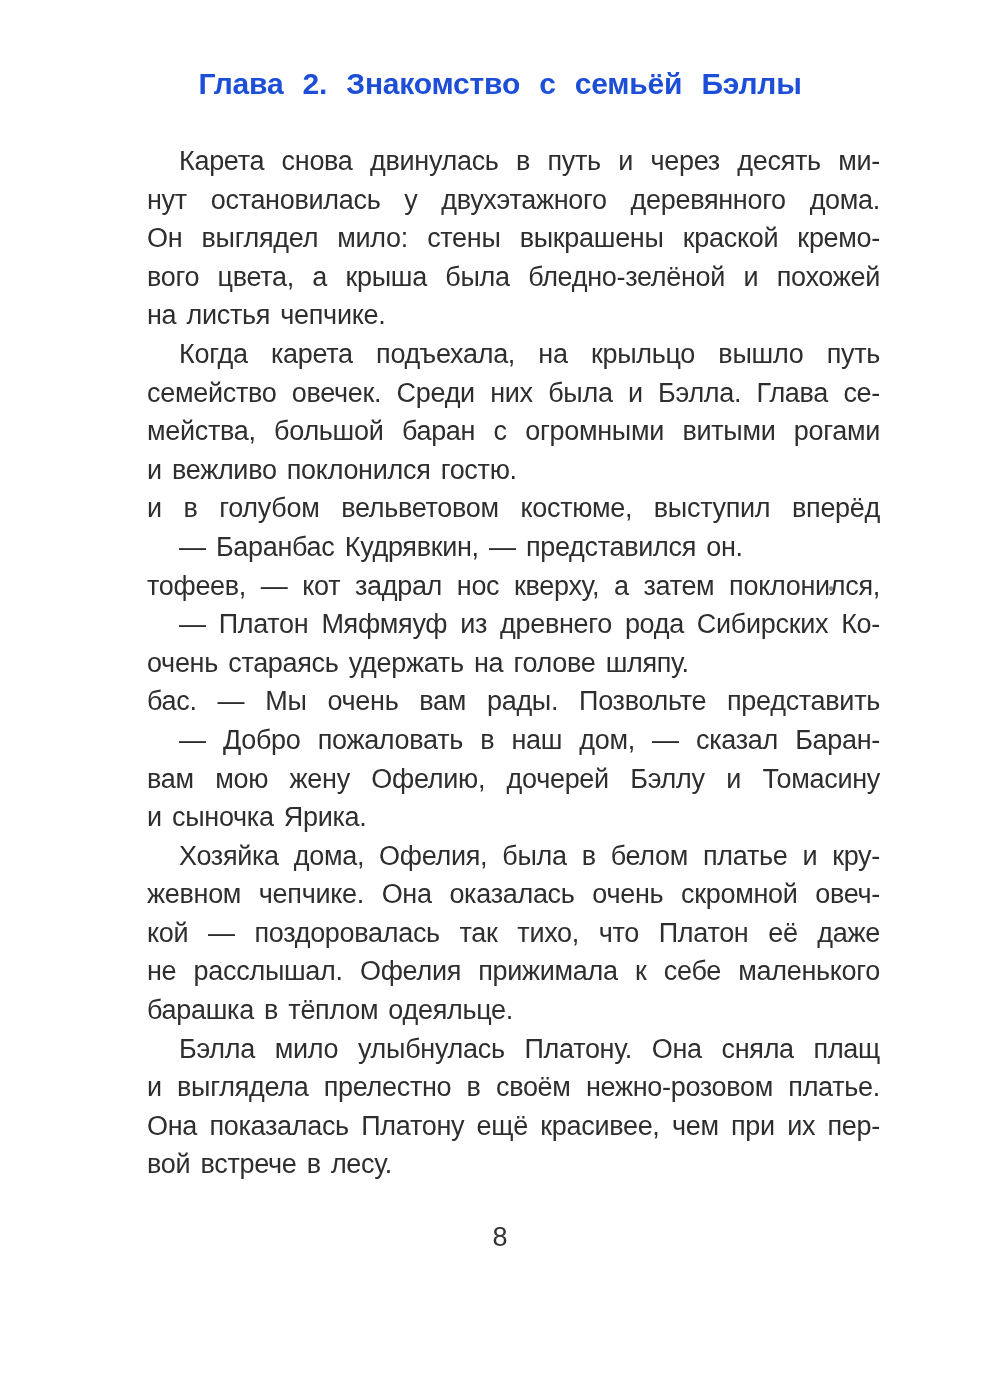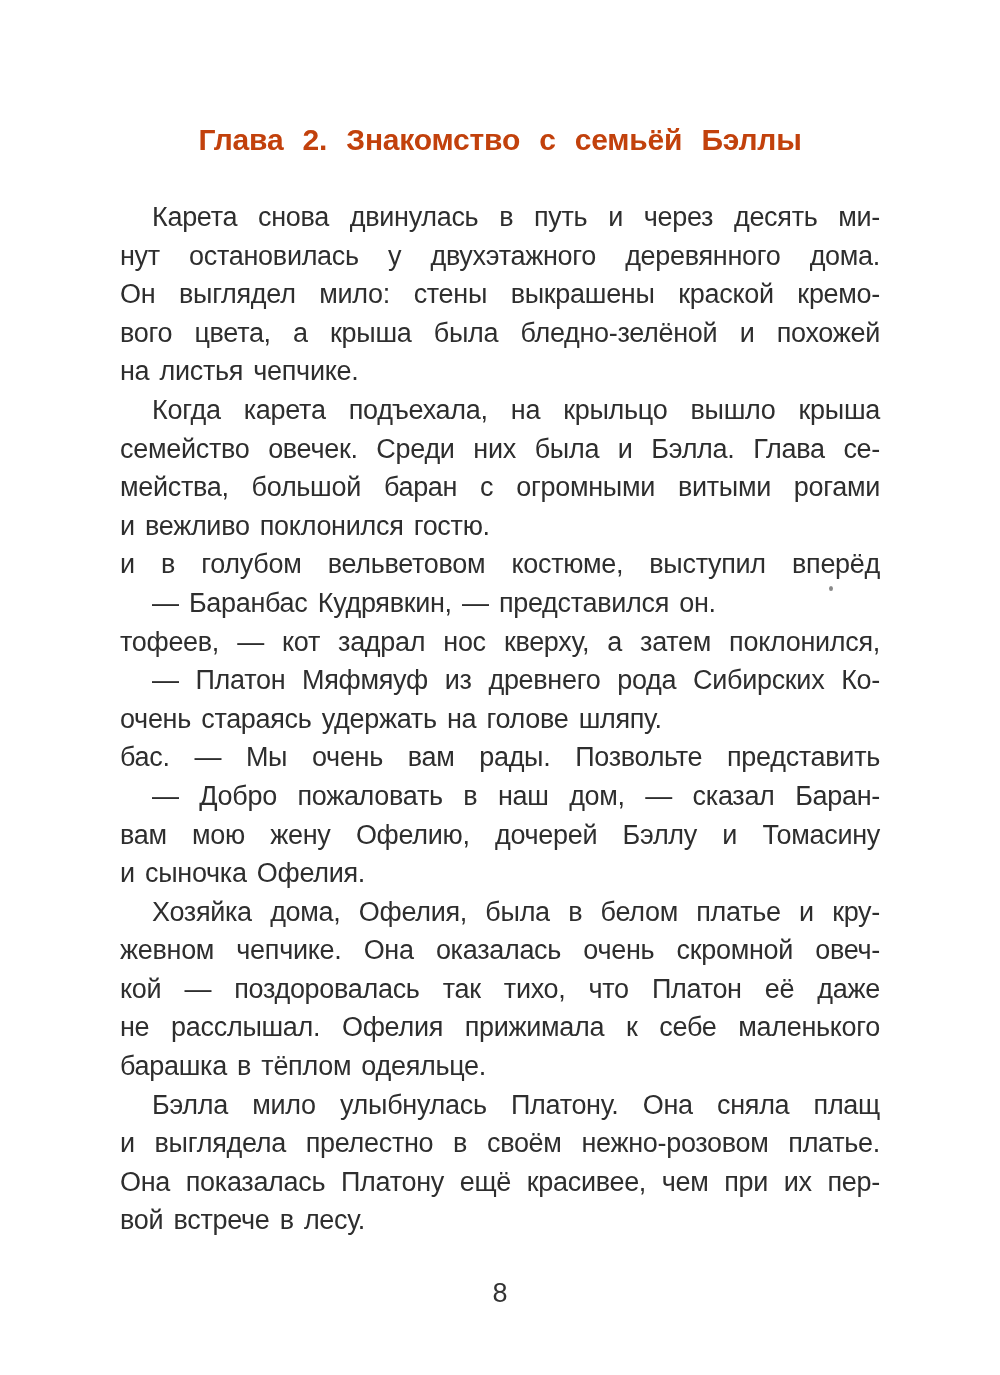--- a/index.html
+++ b/index.html
@@ -10,43 +10,44 @@
   .page {
     position: relative;
     width: 1000px;
     height: 1375px;
     background: #ffffff;
     overflow: hidden;
     font-family: "Liberation Sans", "DejaVu Sans", sans-serif;
     color: #2e2e2e;
   }
   .chapter-title {
-    margin: 120px auto 38px auto;
+    margin: 64px auto 38px auto;
     width: 760px;
     text-align: center;
     font-size: 30px;
     line-height: 40px;
     font-weight: 700;
-    color: #c2410c;
+    color: #1d4ed8;
     word-spacing: 11px;
     letter-spacing: -0.2px;
   }
   .text-block {
     width: 760px;
     margin: 0 auto;
     font-size: 27px;
     line-height: 38.6px;
     letter-spacing: -0.3px;
     word-spacing: 3px;
     color: #2e2e2e;
   }
   .text-block .line {
     text-align: justify;
     text-align-last: justify;
     white-space: normal;
+    margin-left: 27px;
   }
   .text-block .line.first {
     text-indent: 32px;
   }
   .text-block .line.last {
     text-align-last: left;
   }
   .page-number {
     margin-top: 38px;
     width: 760px;
@@ -72,33 +73,33 @@
 
 <div class="page">
   <div class="chapter-title">Глава 2. Знакомство с семьёй Бэллы</div>
 
   <div class="text-block">
       <div class="line first">Карета снова двинулась в путь и через десять ми-</div>
       <div class="line">нут остановилась у двухэтажного деревянного дома.</div>
       <div class="line">Он выглядел мило: стены выкрашены краской кремо-</div>
       <div class="line">вого цвета, а крыша была бледно-зелёной и похожей</div>
       <div class="line last">на листья чепчике.</div>
-      <div class="line first">Когда карета подъехала, на крыльцо вышло крыша</div>
+      <div class="line first">Когда карета подъехала, на крыльцо вышло путь</div>
       <div class="line">семейство овечек. Среди них была и Бэлла. Глава се-</div>
       <div class="line">мейства, большой баран с огромными витыми рогами</div>
       <div class="line last">и вежливо поклонился гостю.</div>
       <div class="line">и в голубом вельветовом костюме, выступил вперёд</div>
       <div class="line first last">— Баранбас Кудрявкин, — представился он.</div>
       <div class="line">тофеев, — кот задрал нос кверху, а затем поклонился,</div>
       <div class="line first">— Платон Мяфмяуф из древнего рода Сибирских Ко-</div>
       <div class="line last">очень стараясь удержать на голове шляпу.</div>
       <div class="line">бас. — Мы очень вам рады. Позвольте представить</div>
       <div class="line first">— Добро пожаловать в наш дом, — сказал Баран-</div>
       <div class="line">вам мою жену Офелию, дочерей Бэллу и Томасину</div>
-      <div class="line last">и сыночка Офелия.</div>
+      <div class="line last">и сыночка Ярика.</div>
       <div class="line first">Хозяйка дома, Офелия, была в белом платье и кру-</div>
       <div class="line">жевном чепчике. Она оказалась очень скромной овеч-</div>
       <div class="line">кой — поздоровалась так тихо, что Платон её даже</div>
       <div class="line">не расслышал. Офелия прижимала к себе маленького</div>
       <div class="line last">барашка в тёплом одеяльце.</div>
       <div class="line first">Бэлла мило улыбнулась Платону. Она сняла плащ</div>
       <div class="line">и выглядела прелестно в своём нежно-розовом платье.</div>
       <div class="line">Она показалась Платону ещё красивее, чем при их пер-</div>
       <div class="line last">вой встрече в лесу.</div>
     </div>

